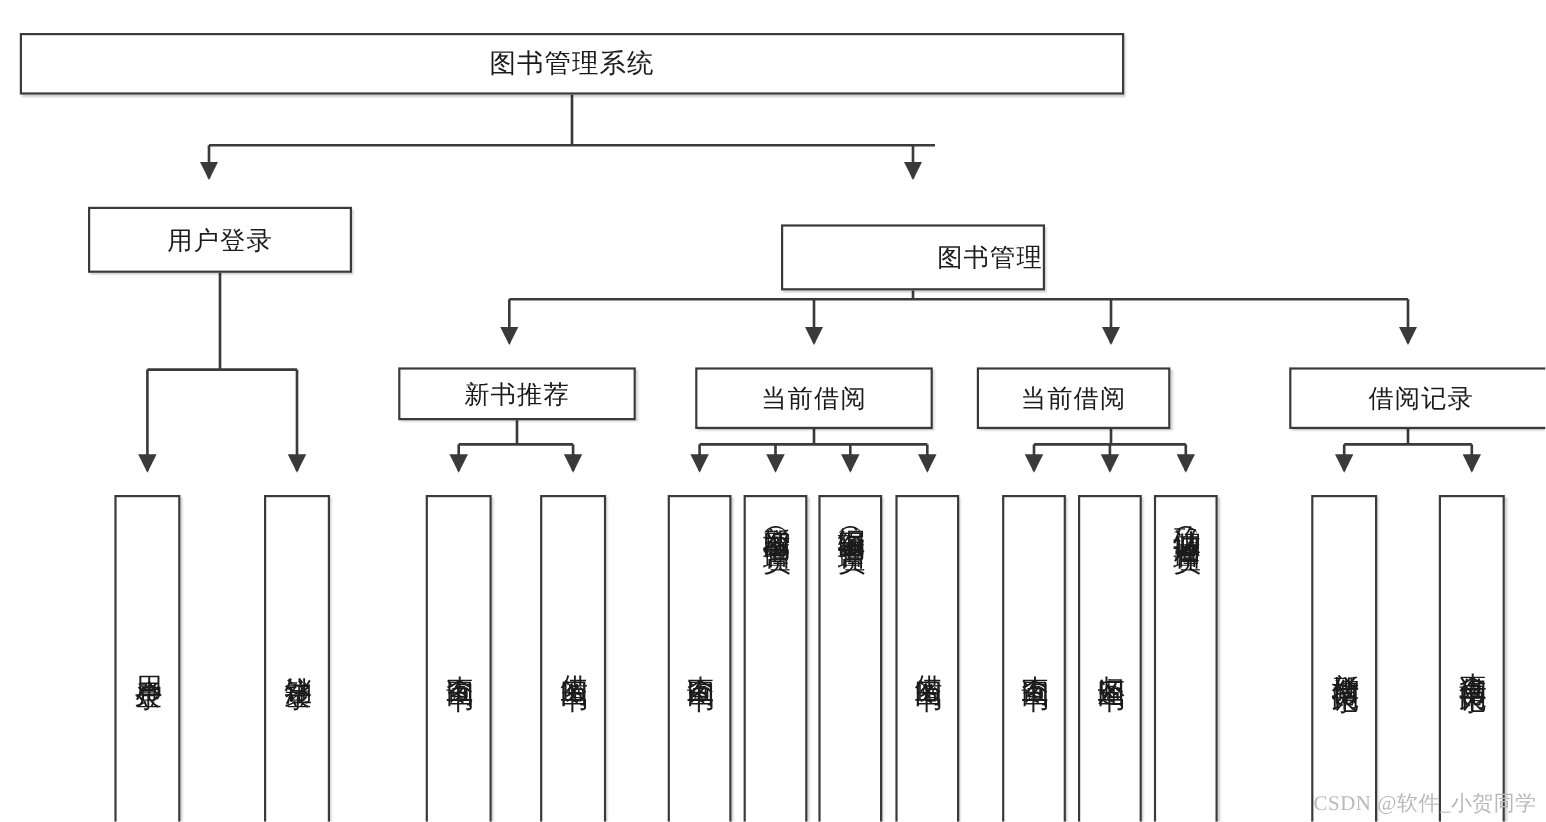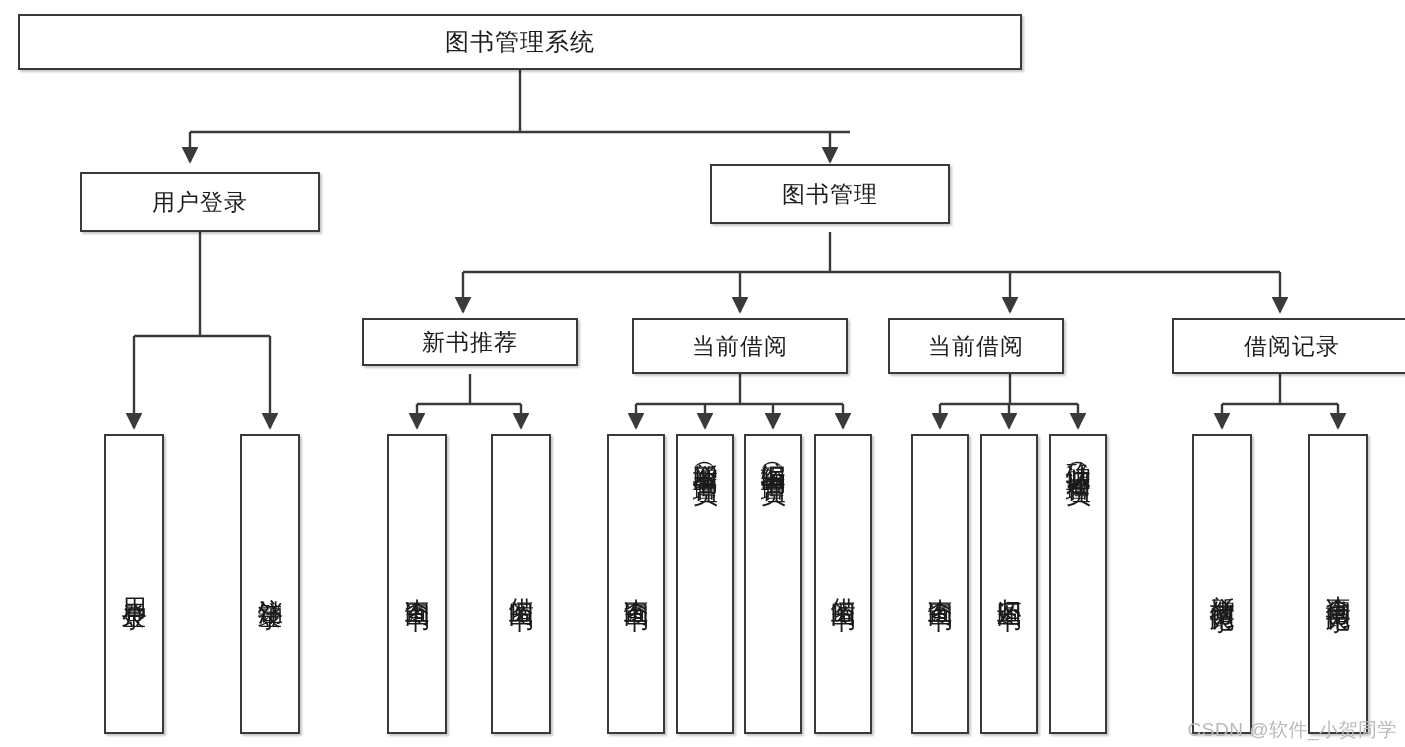--- a/index.html
+++ b/index.html
@@ -29,20 +29,21 @@
   .node {
     position: absolute;
     box-sizing: border-box;
     background: #ffffff;
     border: 2px solid #3a3a3a;
     box-shadow: 2px 2px 2px rgba(0,0,0,0.22);
     display: flex;
     align-items: center;
     justify-content: center;
     z-index: 3;
+    margin-top: 16px;
   }
   .node-label {
     color: #1b1b1b;
     text-align: center;
     line-height: 1.08;
     white-space: nowrap;
   }
   
   .node.horiz .node-label {
     font-size: 23px;
@@ -78,21 +79,21 @@
   }
   #watermark {
     position: absolute;
     right: 8px;
     bottom: 4px;
     font-size: 19px;
     color: #b9b9b9;
     letter-spacing: 0.5px;
     z-index: 9;
     white-space: nowrap;
-    font-family: Liberation Sans, sans-serif;
+    font-family: Liberation Serif, serif;
   }
 </style>
 </head>
 <body>
 
 <div id="diagram-root">
 
   <svg id="edge-layer" viewBox="0 0 1405 747" width="1405" height="747" xmlns="http://www.w3.org/2000/svg">
     <defs>
       <marker id="arrow" viewBox="0 0 10 10" refX="9" refY="5" markerWidth="7" markerHeight="7" orient="auto-start-reverse">
@@ -144,21 +145,21 @@
   </svg>
 
   <div class="node horiz title" style="left:18px; top:14px; width:1004px; height:56px;">
     <span class="node-label">图书管理系统</span>
   </div>
 
   <div class="node horiz" style="left:80px; top:172px; width:240px; height:60px;">
     <span class="node-label">用户登录</span>
   </div>
 
-  <div class="node horiz" style="left:710px; top:164px; width:240px; height:60px;">
+  <div class="node horiz" style="left:710px; top:188px; width:240px; height:60px;justify-content:flex-end;">
     <span class="node-label">图书管理</span>
   </div>
 
   <div class="node horiz" style="left:362px; top:318px; width:216px; height:48px;">
     <span class="node-label">新书推荐</span>
   </div>
 
   <div class="node horiz" style="left:632px; top:318px; width:216px; height:56px;">
     <span class="node-label">当前借阅</span>
   </div>

